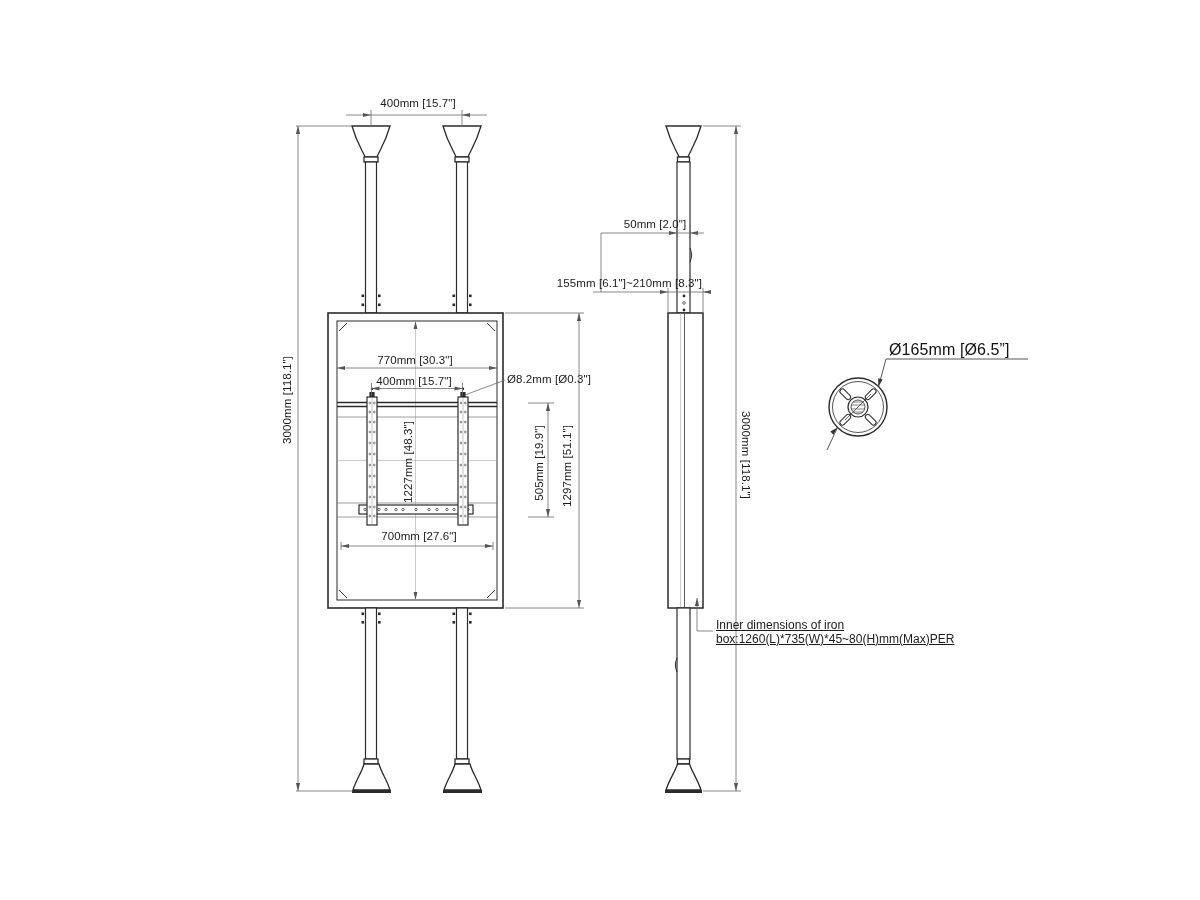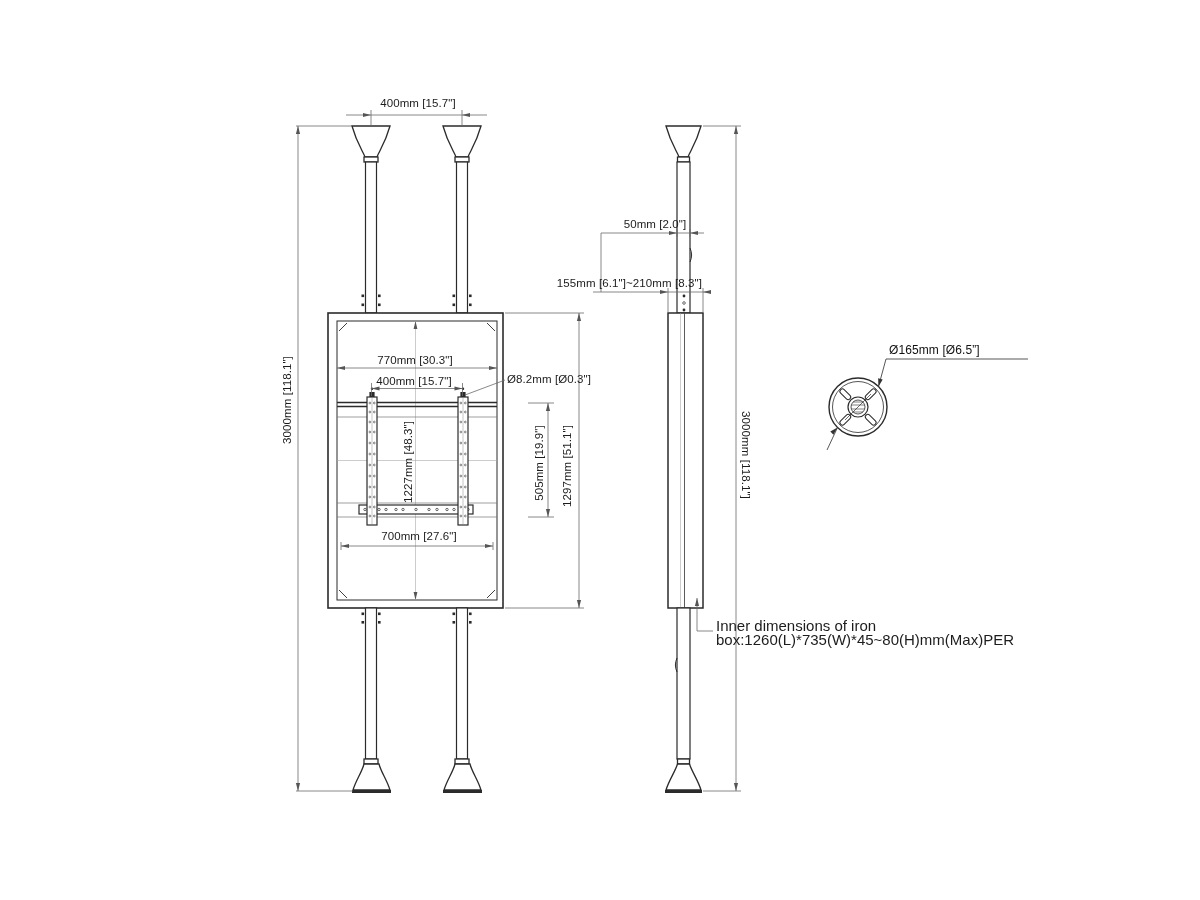--- a/index.html
+++ b/index.html
@@ -9,23 +9,23 @@
   }
   #drawing { position:absolute; left:0; top:0; }
   .lbl {
     position:absolute; font-size:11.5px; color:#1c1c1c; white-space:nowrap;
     transform:translate(-50%,-50%); letter-spacing:0.1px;
   }
   .lbl.up   { transform:translate(-50%,-50%) rotate(-90deg); }
   .lbl.down { transform:translate(-50%,-50%) rotate(90deg); }
   .lbl.leftalign  { transform:translate(0,-50%); }
   .lbl.rightalign { transform:translate(-100%,-50%); }
-  .lbl.big { font-size:12px; color:#111; }
+  .lbl.big { font-size:16px; color:#111; }
   .note {
-    position:absolute; font-size:15px; color:#1c1c1c; line-height:13.5px; white-space:nowrap;
+    position:absolute; font-size:12px; color:#1c1c1c; line-height:13.5px; white-space:nowrap;text-decoration:underline;
   }
 </style>
 </head>
 <body>
 
 <div id="canvas">
 
 <svg id="drawing" width="1200" height="900" viewBox="0 0 1200 900">
 
   <g fill="none" stroke="#2b2b2b">

